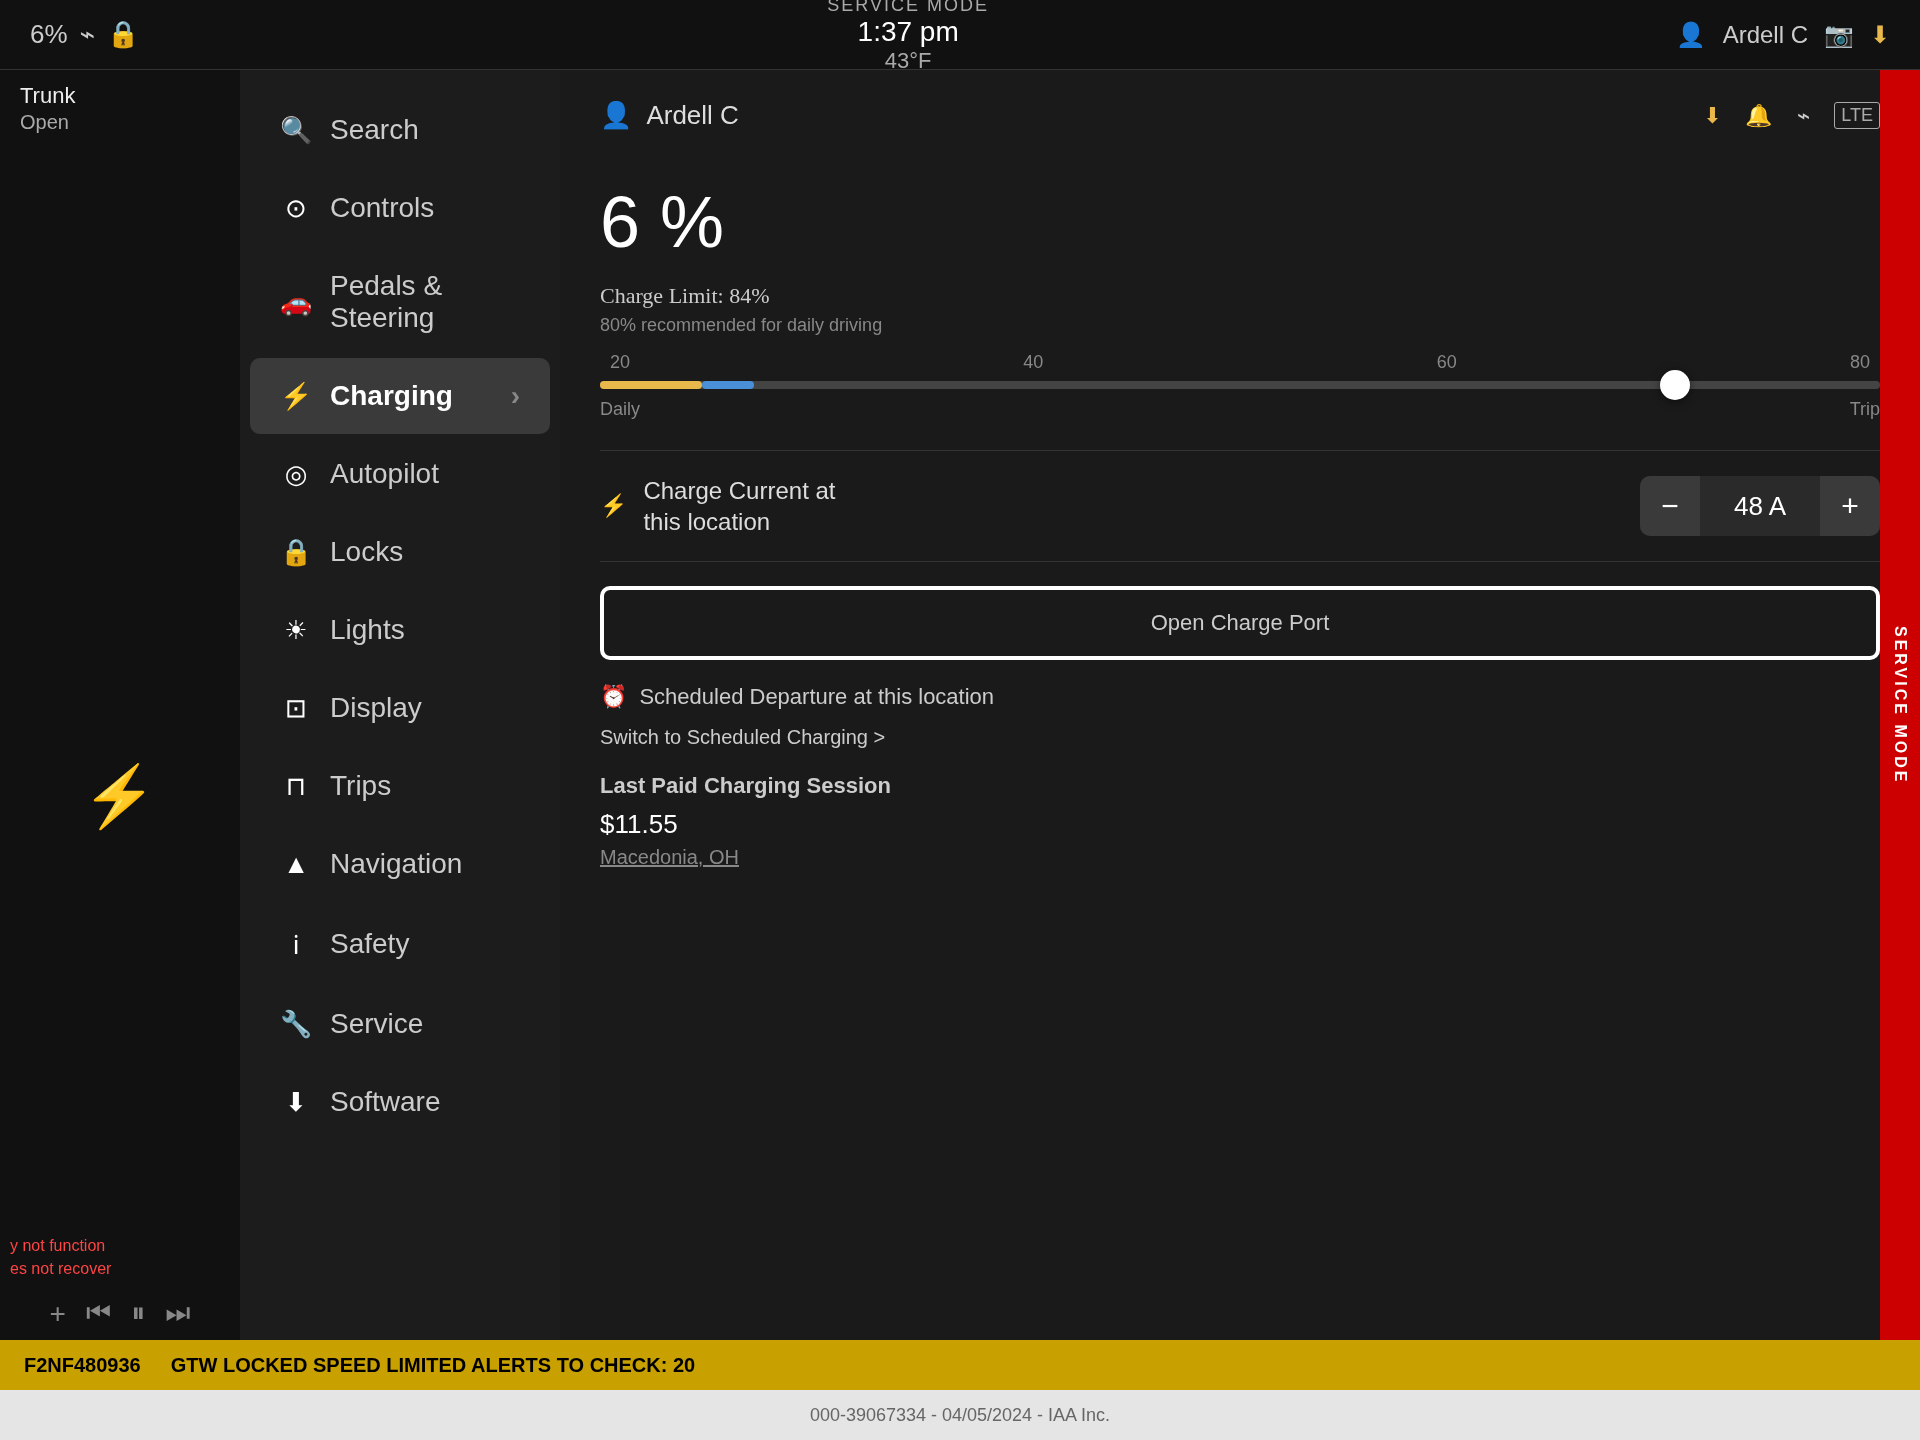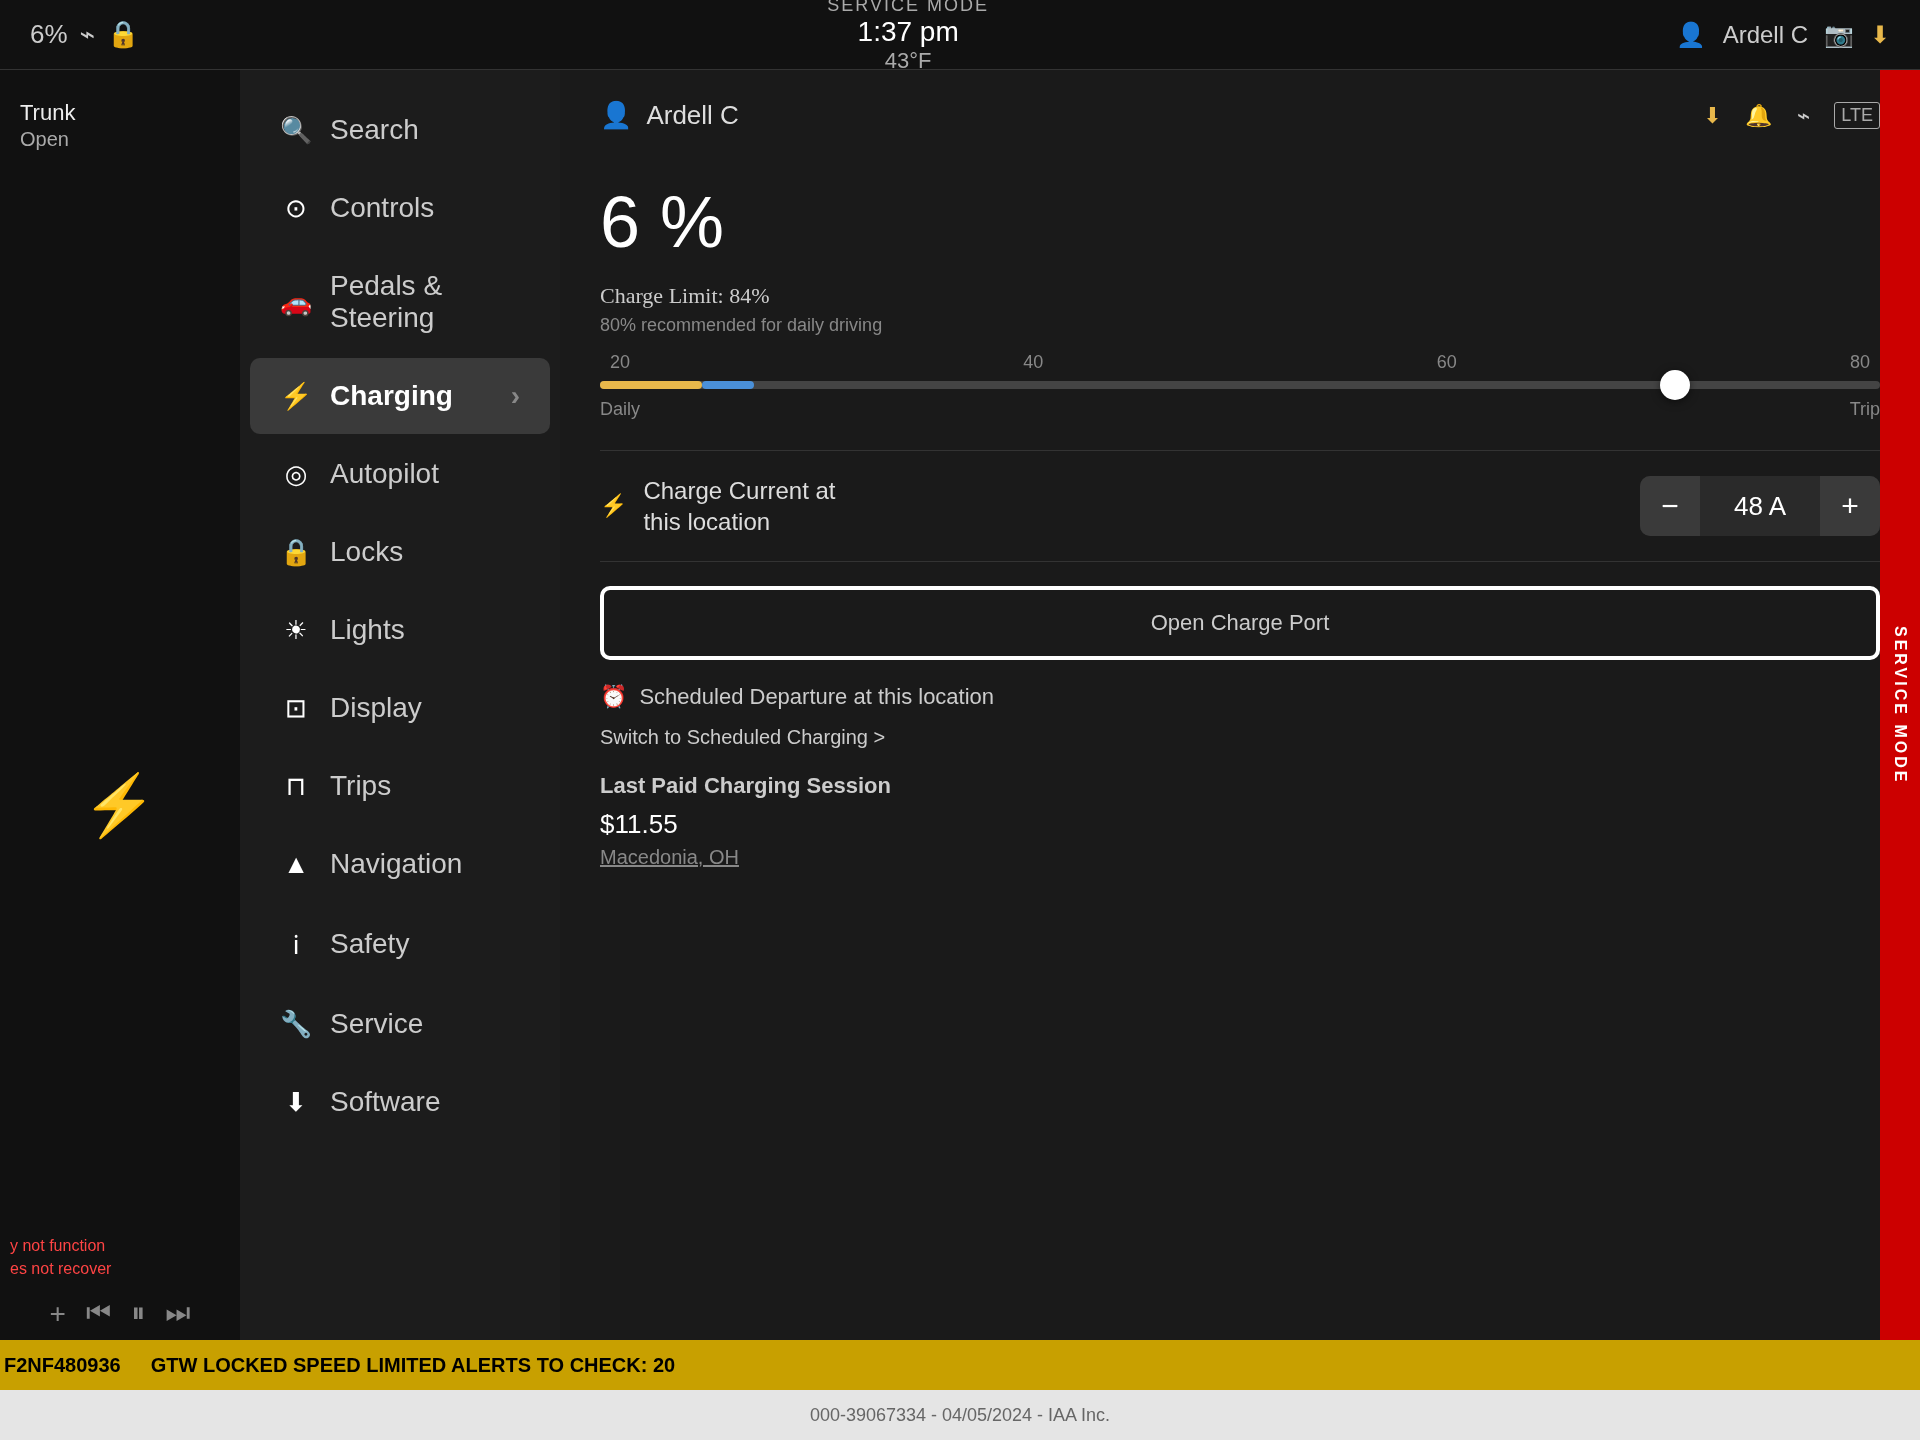--- a/index.html
+++ b/index.html
@@ -51,21 +51,21 @@
       display: flex;
       align-items: center;
       gap: 16px;
       font-size: 24px;
       color: #ccc;
     }
 
     
     .car-area {
       position: absolute;
-      top: 70px;
+      top: 53px;
       left: 0;
       width: 240px;
       bottom: 100px;
       background: #111;
       display: flex;
       flex-direction: column;
       align-items: center;
       justify-content: center;
     }
     .trunk-label {
@@ -369,21 +369,21 @@
       height: 100px;
       background: #111;
       display: flex;
       flex-direction: column;
     }
     .alert-bar {
       height: 50px;
       background: #c8a000;
       display: flex;
       align-items: center;
-      padding: 0 4px;
+      padding: 0 24px;
       gap: 30px;
       font-size: 20px;
       font-weight: 700;
       color: #000;
     }
     .alert-vin {
       color: #000;
     }
     .alert-text {
       color: #000000;

